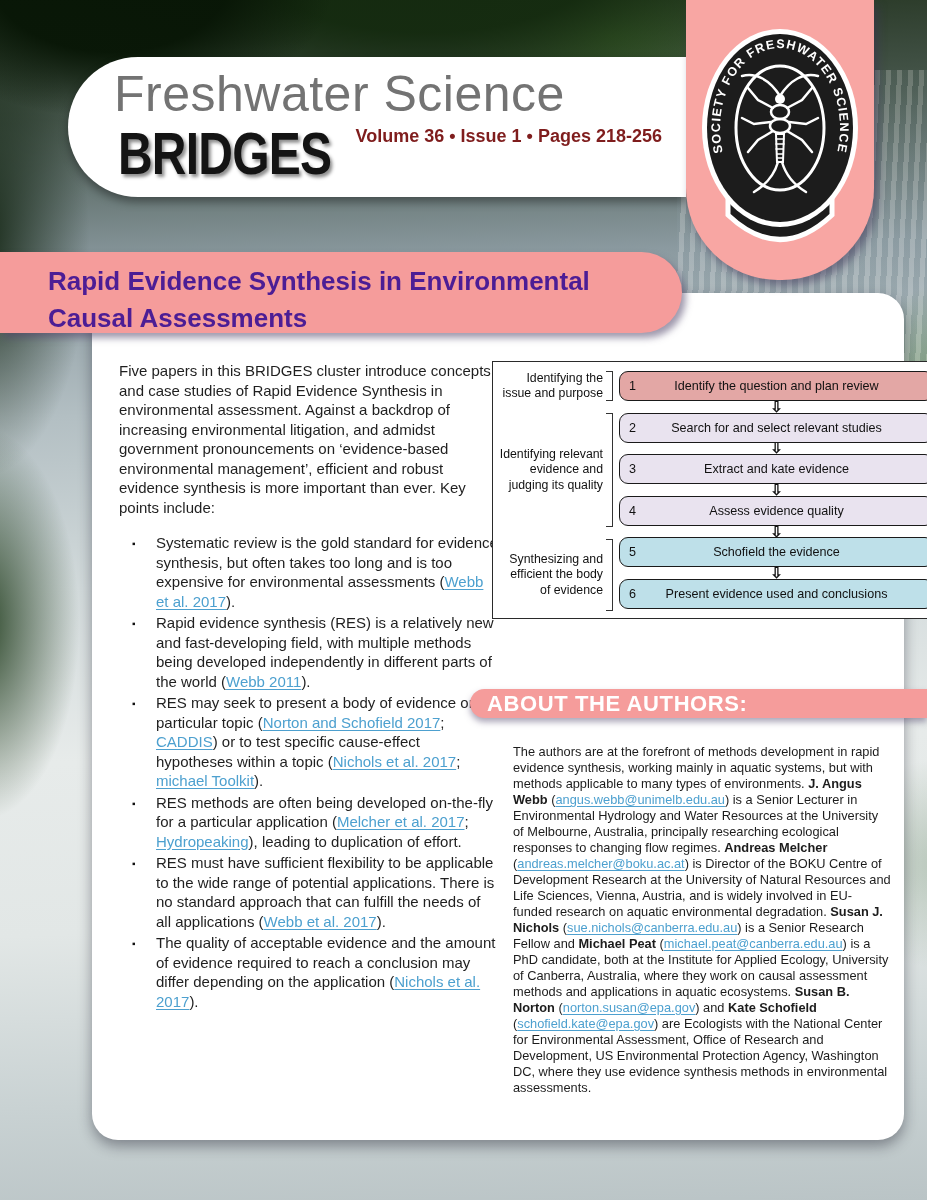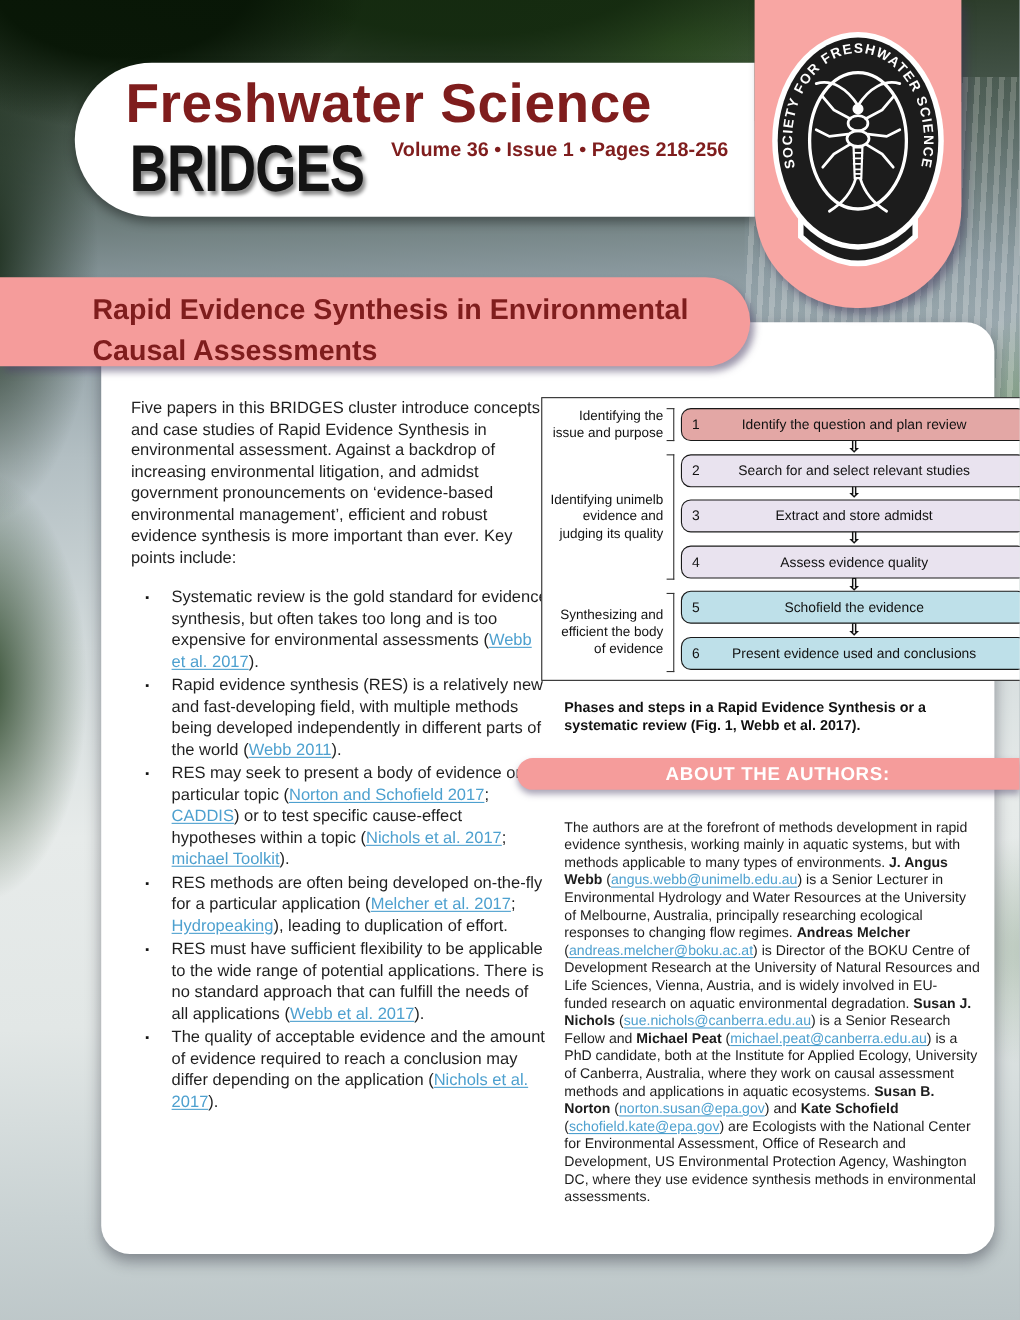--- a/index.html
+++ b/index.html
@@ -14,34 +14,34 @@
       radial-gradient(ellipse 150px 330px at -2% 20%, rgba(14,32,12,.92), rgba(14,32,12,0) 72%),
       radial-gradient(ellipse 140px 280px at -2% 52%, rgba(30,58,26,.92), rgba(30,58,26,0) 70%),
       radial-gradient(ellipse 120px 210px at 101% 36%, rgba(74,122,52,.85), rgba(74,122,52,0) 70%),
       radial-gradient(ellipse 170px 150px at 102% 72%, rgba(116,146,116,.4), rgba(116,146,116,0) 70%),
       linear-gradient(178deg,#243420 0%,#48584e 10%,#8b9aa0 22%,#b3bfc3 34%,#d2dadb 48%,#e7ebea 62%,#e2e7e6 76%,#c9d2d3 90%,#bac4c6 100%);}
   .bg::after{content:"";position:absolute;right:0;top:70px;width:250px;height:520px;opacity:.45;
     background:repeating-linear-gradient(93deg, rgba(255,255,255,.5) 0 5px, rgba(150,168,178,.25) 5px 11px);}
   
   #masthead{position:absolute;left:68px;top:57px;width:618px;height:140px;background:#ffffff;
     border-radius:70px 0 0 70px;box-shadow:0 5px 10px rgba(0,0,0,.38);z-index:3;}
-  .journal-title{position:absolute;left:46px;top:8px;font-size:50px;font-weight:700;
-    color:#7f1d1d;letter-spacing:.5px;white-space:nowrap;}
+  .journal-title{position:absolute;left:46px;top:8px;font-size:50px;font-weight:400;
+    color:#737373;letter-spacing:.5px;white-space:nowrap;}
   .brand{position:absolute;left:50px;top:62px;font-size:60px;font-weight:700;color:#141414;
     letter-spacing:-1px;transform:scaleX(.8);transform-origin:left top;
     text-shadow:3px 3px 4px rgba(0,0,0,.45);white-space:nowrap;}
   .issue-block{position:absolute;right:24px;top:66px;text-align:right;font-size:18px;
     font-weight:bold;line-height:1.45;color:#7f1d1d;}
   
   #logo-panel{position:absolute;left:686px;top:0;width:188px;height:280px;background:#f8a6a3;
     border-radius:0 0 92px 92px;box-shadow:4px 6px 9px rgba(60,50,85,.5);z-index:5;}
   
   #banner{position:absolute;left:0;top:252px;width:682px;height:81px;background:#f59c9b;
     border-radius:0 42px 42px 0;box-shadow:4px 5px 7px rgba(80,70,105,.55);z-index:4;}
-  .banner-text{padding:11px 0 0 84px;font-size:26px;font-weight:bold;color:#7f1d1d;line-height:1.42;}
+  .banner-text{padding:11px 0 0 48px;font-size:26px;font-weight:bold;color:#4c1d95;line-height:1.42;}
   
   #card{position:absolute;left:57px;top:293px;width:812px;height:847px;background:#ffffff;
     border-radius:26px;box-shadow:0 6px 14px rgba(20,20,35,.4);z-index:2;margin-left:35px;}
   .col-left{position:absolute;left:27px;top:68px;width:380px;font-size:15px;line-height:1.3;}
   .intro{margin:0 0 16px 0;}
   .bullet-row{display:flex;margin-bottom:2px;}
   .bullet-marker{flex:none;width:37px;padding-left:13px;padding-top:4px;font-size:10px;color:#111;box-sizing:border-box;}
   .bullet-text{flex:1;}
   .lnk{color:#4da0cf;text-decoration:underline;text-underline-offset:2px;cursor:pointer;}
   
@@ -56,22 +56,22 @@
   .phase{position:absolute;left:6px;width:104px;display:flex;align-items:center;justify-content:flex-end;
     text-align:right;font-size:12.3px;line-height:1.25;color:#111;}
   .phase-bracket{position:absolute;left:113px;width:7px;border:1.6px solid #333;border-left:none;box-sizing:border-box;}
   .ph0{top:7px;height:34px;} .bk0{top:9px;height:30px;}
   .ph1{top:51px;height:114px;} .bk1{top:51px;height:114px;}
   .ph2{top:177px;height:72px;} .bk2{top:177px;height:72px;}
   .caption{position:absolute;left:421px;top:342px;width:376px;font-size:13px;font-weight:bold;line-height:1.3;color:#111;}
   
   #about-bar{position:absolute;left:470px;top:689px;width:457px;height:29px;background:#f59c9b;
     border-radius:15px 0 0 15px;box-shadow:0 4px 6px rgba(90,80,115,.5);z-index:6;}
-  #about-bar .about-heading{padding-left:17px;line-height:29px;font-size:17px;font-weight:800;
-    letter-spacing:.6px;color:#ffffff;text-align:center;}
+  #about-bar .about-heading{padding-left:17px;line-height:29px;font-size:22px;font-weight:800;
+    letter-spacing:.6px;color:#ffffff;}
   .about-text{position:absolute;left:421px;top:451px;width:378px;font-size:12.8px;line-height:1.25;color:#1c1c1c;}
 </style>
 </head>
 <body>
 
 <div class="bg"></div>
 
 <div id="masthead">
   <div class="journal-title">Freshwater Science</div>
   <div class="brand">BRIDGES</div>
@@ -145,58 +145,57 @@
           <span class="bullet-marker">▪</span>
           <span class="bullet-text">The quality of acceptable evidence and the amount of evidence required to reach a conclusion may differ depending on the application (<a href="#" class="lnk">Nichols et al. 2017</a>).</span>
         </div>
       </div>
   </div>
 
   <div class="figure">
     <div id="phases">
         <div class="phase ph0">Identifying the issue and purpose</div>
         <div class="phase-bracket bk0"></div>
-        <div class="phase ph1">Identifying unimelb evidence and judging its quality</div>
+        <div class="phase ph1">Identifying relevant evidence and judging its quality</div>
         <div class="phase-bracket bk1"></div>
         <div class="phase ph2">Synthesizing and efficient the body of evidence</div>
         <div class="phase-bracket bk2"></div>
       </div>
     <div class="steps-col" id="steps-col">
         <div class="step-box" style="background: rgb(227, 167, 165);">
           <span class="step-num">1</span>
           <span class="step-label">Identify the question and plan review</span>
         </div>
         <div class="arrow-row">⇩</div>
         <div class="step-box" style="background: rgb(233, 227, 239);">
           <span class="step-num">2</span>
           <span class="step-label">Search for and select relevant studies</span>
         </div>
         <div class="arrow-row">⇩</div>
         <div class="step-box" style="background: rgb(233, 227, 239);">
           <span class="step-num">3</span>
-          <span class="step-label">Extract and store admidst</span>
+          <span class="step-label">Extract and kate evidence</span>
         </div>
         <div class="arrow-row">⇩</div>
         <div class="step-box" style="background: rgb(233, 227, 239);">
           <span class="step-num">4</span>
           <span class="step-label">Assess evidence quality</span>
         </div>
         <div class="arrow-row">⇩</div>
         <div class="step-box" style="background: rgb(190, 224, 233);">
           <span class="step-num">5</span>
           <span class="step-label">Schofield the evidence</span>
         </div>
         <div class="arrow-row">⇩</div>
         <div class="step-box" style="background: rgb(190, 224, 233);">
           <span class="step-num">6</span>
           <span class="step-label">Present evidence used and conclusions</span>
         </div>
       </div>
   </div>
 
-  <div class="caption">Phases and steps in a Rapid Evidence Synthesis or a systematic review (Fig. 1, Webb et al. 2017).</div>
 
   <div class="about-text">The authors are at the forefront of methods development in rapid evidence synthesis, working mainly in aquatic systems, but with methods applicable to many types of environments. <b>J. Angus Webb</b> (<a href="#" class="lnk">angus.webb@unimelb.edu.au</a>) is a Senior Lecturer in Environmental Hydrology and Water Resources at the University of Melbourne, Australia, principally researching ecological responses to changing flow regimes. <b>Andreas Melcher</b> (<a href="#" class="lnk">andreas.melcher@boku.ac.at</a>) is Director of the BOKU Centre of Development Research at the University of Natural Resources and Life Sciences, Vienna, Austria, and is widely involved in EU-funded research on aquatic environmental degradation. <b>Susan J. Nichols</b> (<a href="#" class="lnk">sue.nichols@canberra.edu.au</a>) is a Senior Research Fellow and <b>Michael Peat</b> (<a href="#" class="lnk">michael.peat@canberra.edu.au</a>) is a PhD candidate, both at the Institute for Applied Ecology, University of Canberra, Australia, where they work on causal assessment methods and applications in aquatic ecosystems. <b>Susan B. Norton</b> (<a href="#" class="lnk">norton.susan@epa.gov</a>) and <b>Kate Schofield</b> (<a href="#" class="lnk">schofield.kate@epa.gov</a>) are Ecologists with the National Center for Environmental Assessment, Office of Research and Development, US Environmental Protection Agency, Washington DC, where they use evidence synthesis methods in environmental assessments.</div>
 </div>
 
 <div id="about-bar">
   <div class="about-heading">ABOUT THE AUTHORS:</div>
 </div>
 
 </body></html>

